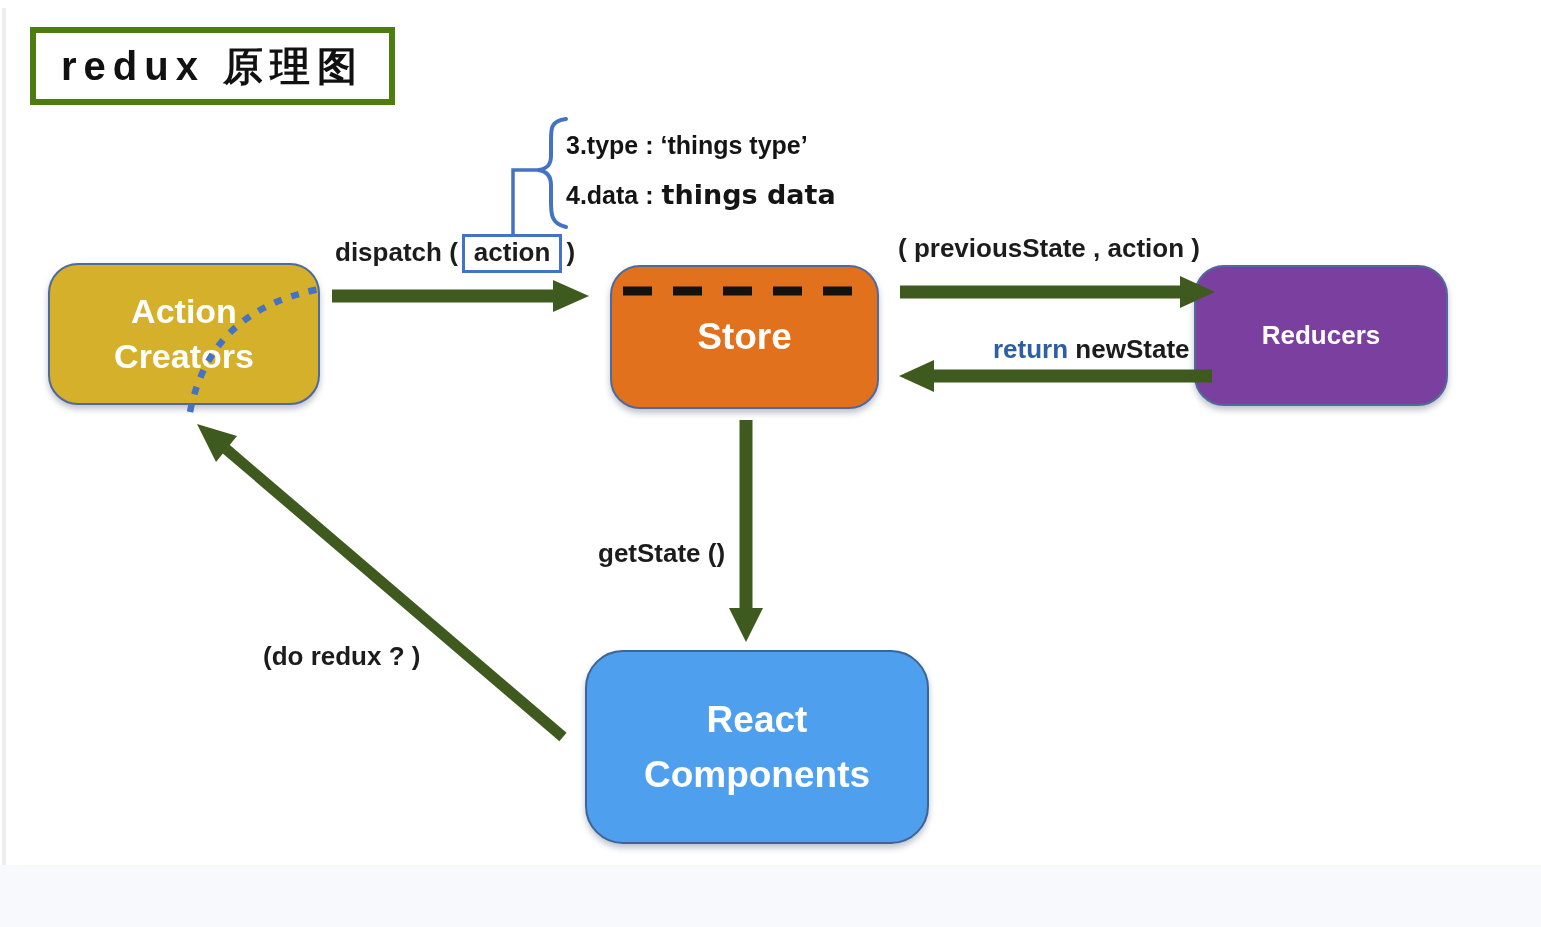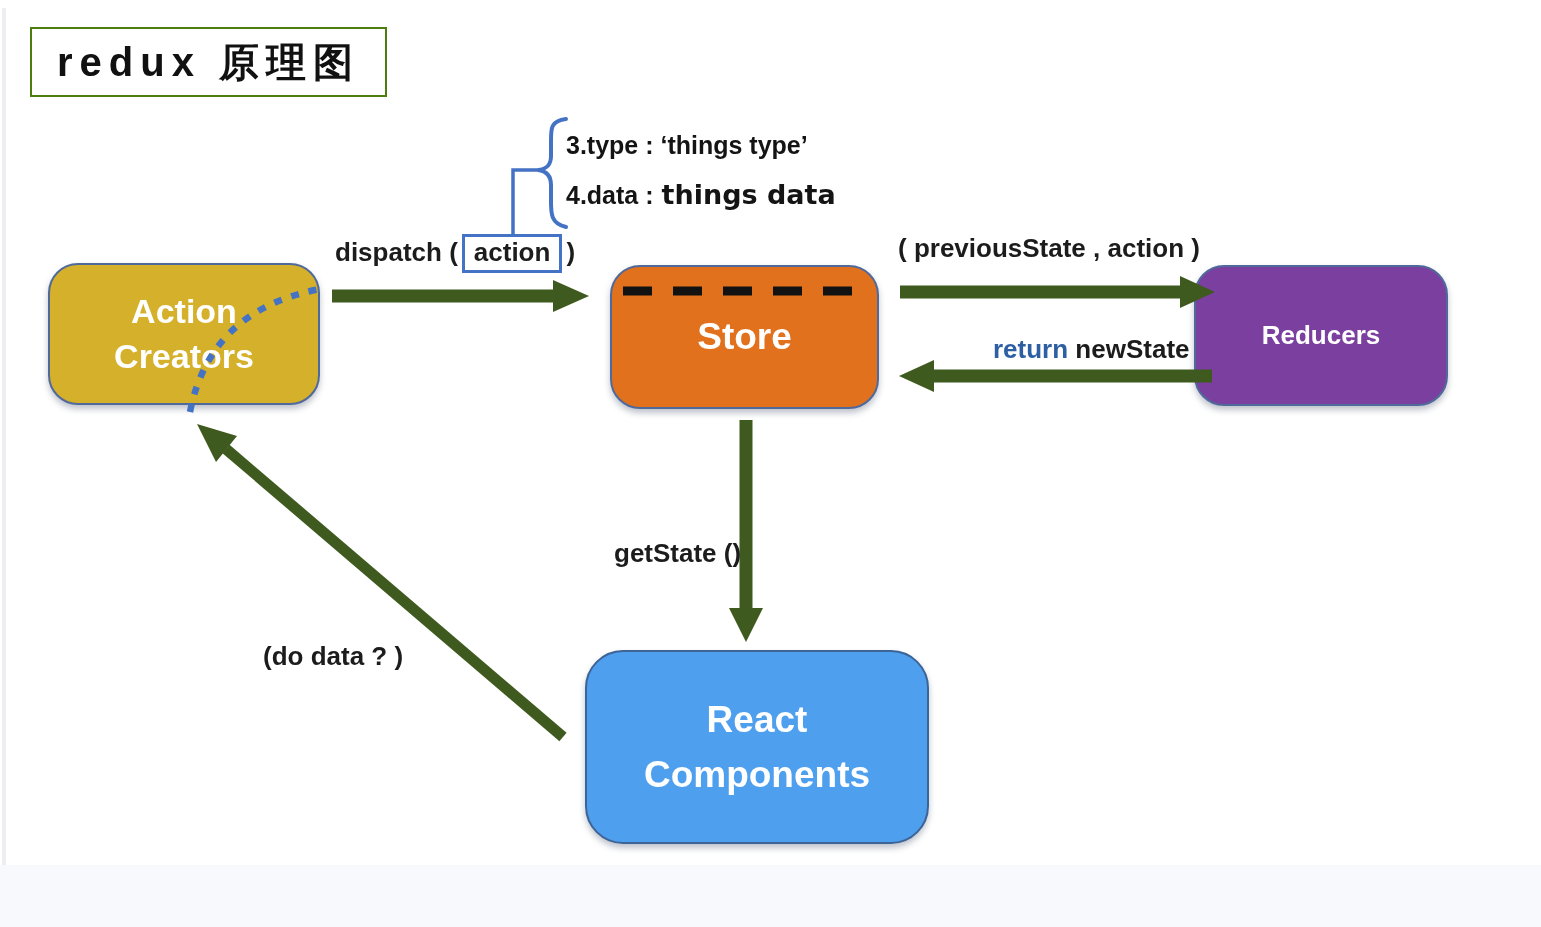--- a/index.html
+++ b/index.html
@@ -17,21 +17,21 @@
   .stage{
     position:relative;width:1541px;height:927px;background:#ffffff;
     overflow:hidden;font-family:"Liberation Sans","DejaVu Sans",sans-serif;
   }
   .edge-strip{position:absolute;left:2px;top:8px;width:4px;height:919px;background:#ededf2;z-index:0;}
   .footer-band{position:absolute;left:0;top:865px;width:1541px;height:62px;background:var(--footer-gray,#f8f9fc);z-index:0;}
 
   
   .title-box{
     position:absolute;left:30px;top:27px;width:353px;height:66px;
-    border:2px solid #4d7c0f;background:#fff;display:flex;align-items:center;justify-content:center;z-index:3;
+    border:6px solid #4d7c0f;background:#fff;display:flex;align-items:center;justify-content:center;z-index:3;
   }
   .title-box span{
     font-size:40px;font-weight:800;color:#111;letter-spacing:7px;white-space:nowrap;
   }
 
   
   .node{
     position:absolute;display:flex;flex-direction:column;align-items:center;justify-content:center;
     color:#fff;font-weight:700;text-align:center;z-index:1;
     border:2.5px solid #50699b;border-radius:30px;
@@ -49,21 +49,21 @@
   .blue-stroke{stroke:var(--accent-blue,#4472c4);fill:none;}
   .dash-black{stroke:#121212;fill:none;}
 
   
   .lbl{position:absolute;font-weight:700;color:var(--text-black,#1c1c1c);font-size:26px;white-space:nowrap;z-index:3;}
   .lbl-dispatch{left:335px;top:234px;}
   .action-frame{display:inline-block;border:3px solid var(--accent-blue,#4472c4);padding:0 9px 2px 9px;margin:0 4px;}
   .lbl-prev{left:898px;top:233px;}
   .lbl-return{left:993px;top:334px;}
   .kw-return{color:var(--return-blue,#2e5fa3);}
-  .lbl-getstate{left:598px;top:538px;margin-left:16px;}
+  .lbl-getstate{left:598px;top:538px;}
   .lbl-dowhat{left:263px;top:641px;}
   .ann{position:absolute;font-weight:700;color:#141414;font-size:25px;white-space:nowrap;z-index:3;}
   .ann-1{left:566px;top:131px;}
   .ann-2{left:566px;top:179px;}
   .ann-val{font-family:"DejaVu Sans",sans-serif;font-size:27px;margin-left:8px;}
 </style>
 </head>
 <body>
 
 <div class="stage">
@@ -130,15 +130,15 @@
 
   <div class="lbl lbl-prev">( previousState , action )</div>
 
   <div class="lbl lbl-return">
     <span class="kw-return">return</span>
     <span>newState</span>
   </div>
 
   <div class="lbl lbl-getstate">getState ()</div>
 
-  <div class="lbl lbl-dowhat">(do data ? )</div>
+  <div class="lbl lbl-dowhat">(do redux ? )</div>
 
 </div>
 
 </body></html>

